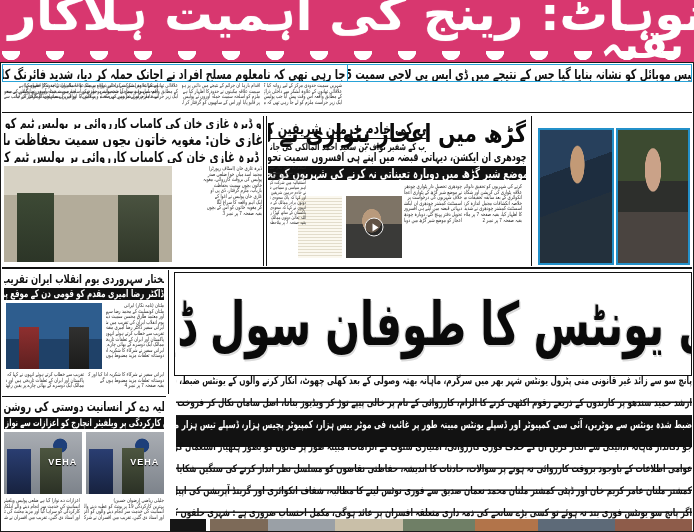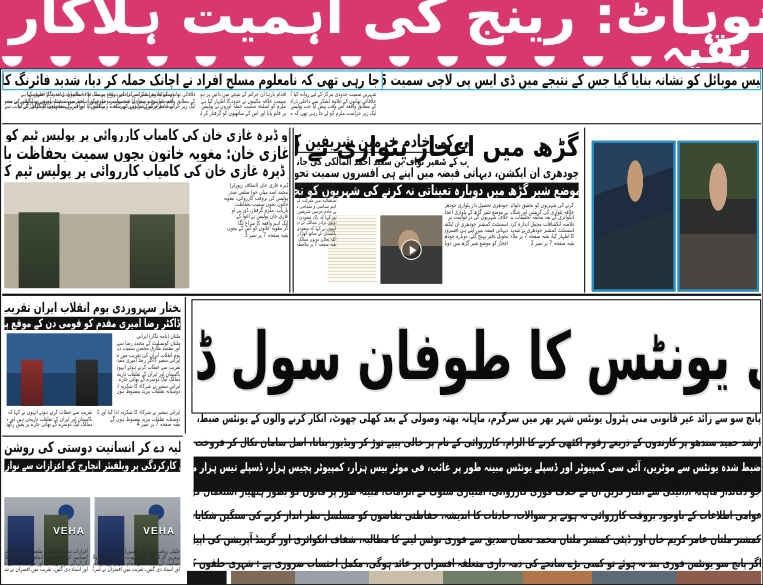--- a/index.html
+++ b/index.html
@@ -132,21 +132,20 @@
     content:"";position:absolute;left:14%;bottom:0;width:20%;height:64%;
     background:linear-gradient(#8e2f2f,#5e2020);
   }
   .ph-group3::after{
     content:"";position:absolute;right:14%;bottom:0;width:20%;height:64%;
     background:linear-gradient(#30302f,#1b1b1a);
   }
   .ph-award{
     background:linear-gradient(#b9bcc0 0 40%, #8d9299 40% 100%);
     position:relative;
-    margin-top:20px;
   }
   .ph-award .backdrop{
     position:absolute;inset:0;
     background:
       radial-gradient(circle at 72% 22%, #1d3f7a 0 9%, transparent 10%),
       linear-gradient(#a9adb3,#7d838b);
   }
   .ph-award .veha{
     position:absolute;right:6%;top:40%;color:#fff;font-weight:bold;
     font-size:9px;letter-spacing:1px;font-family:"Liberation Sans",sans-serif;

